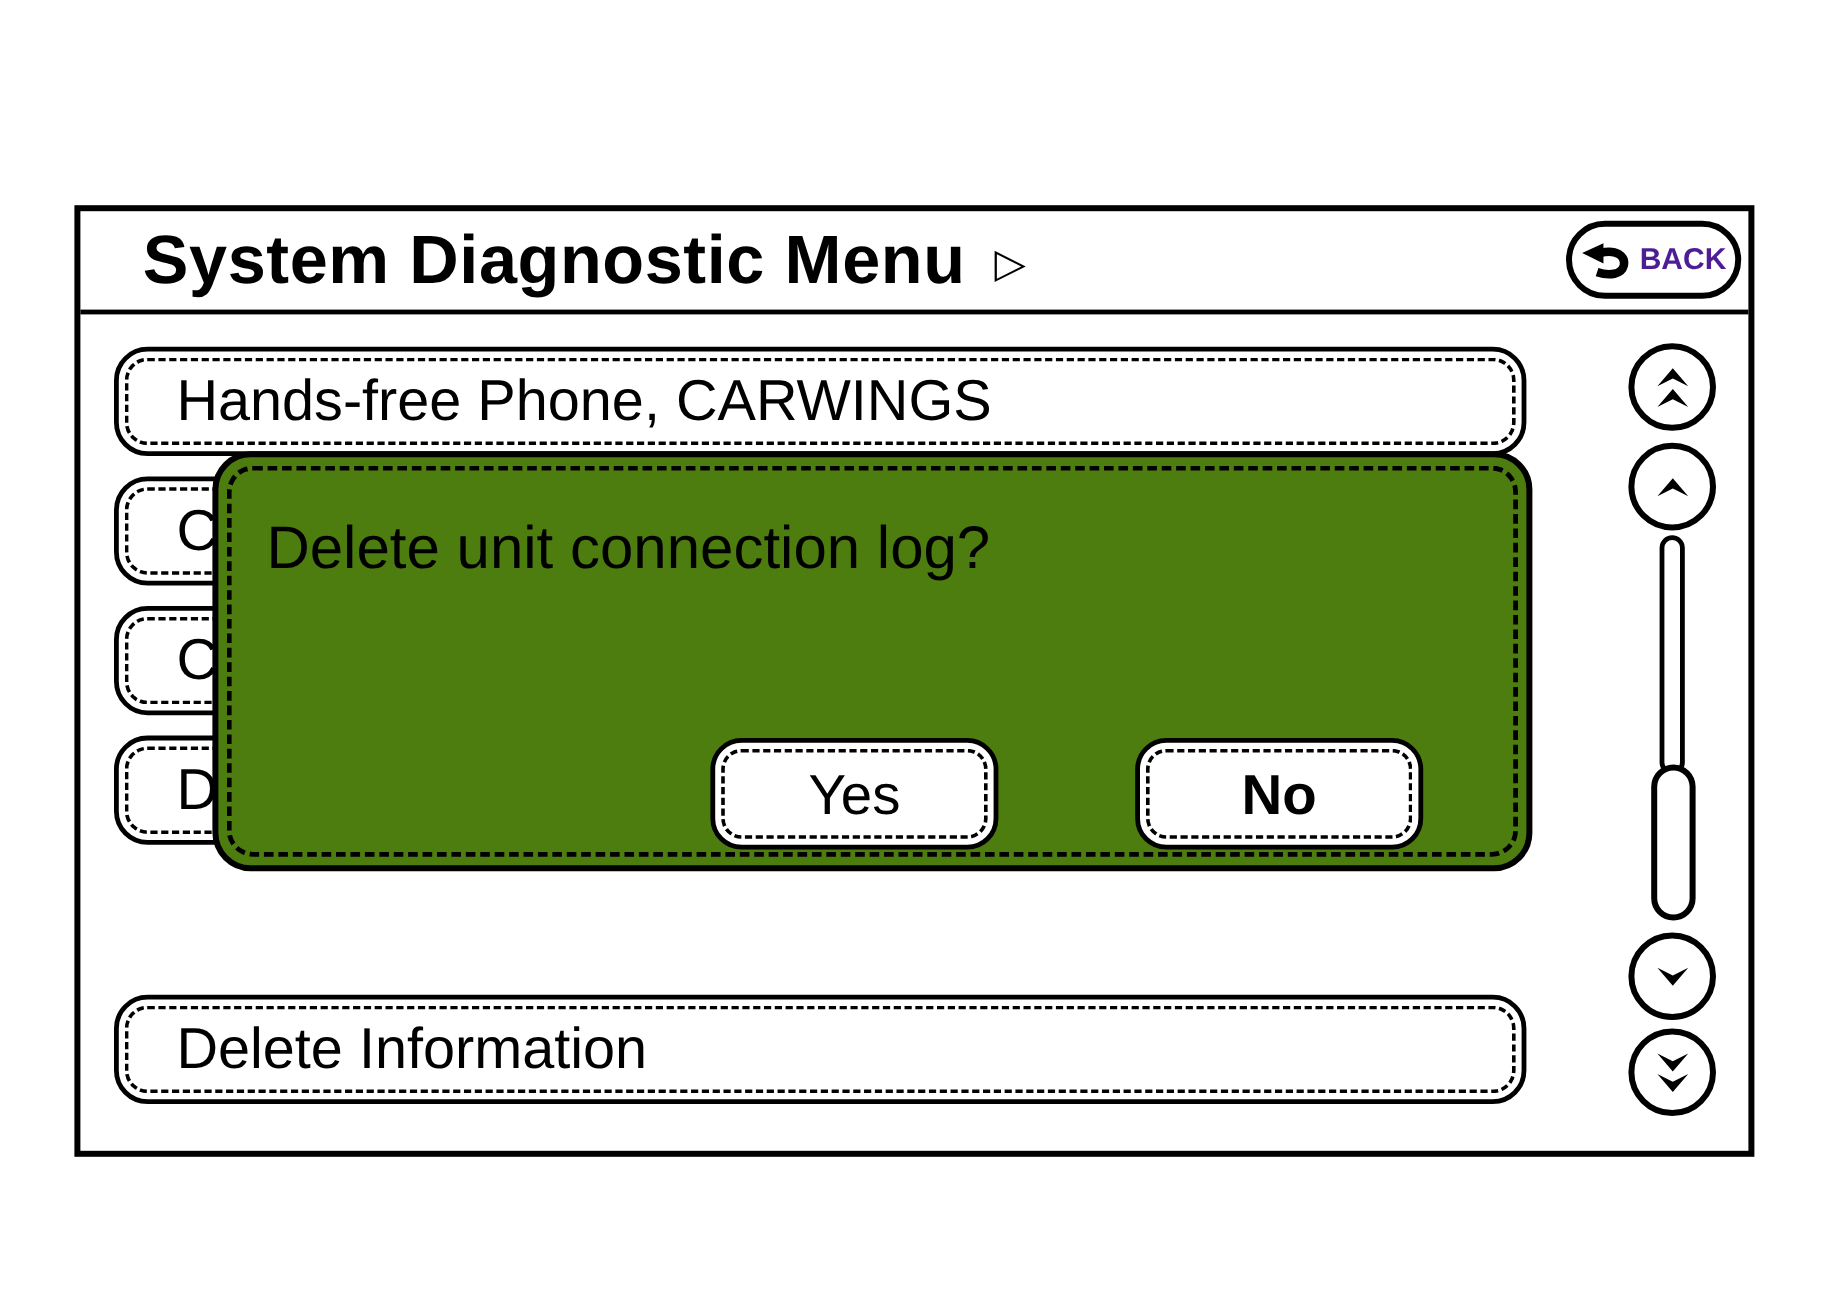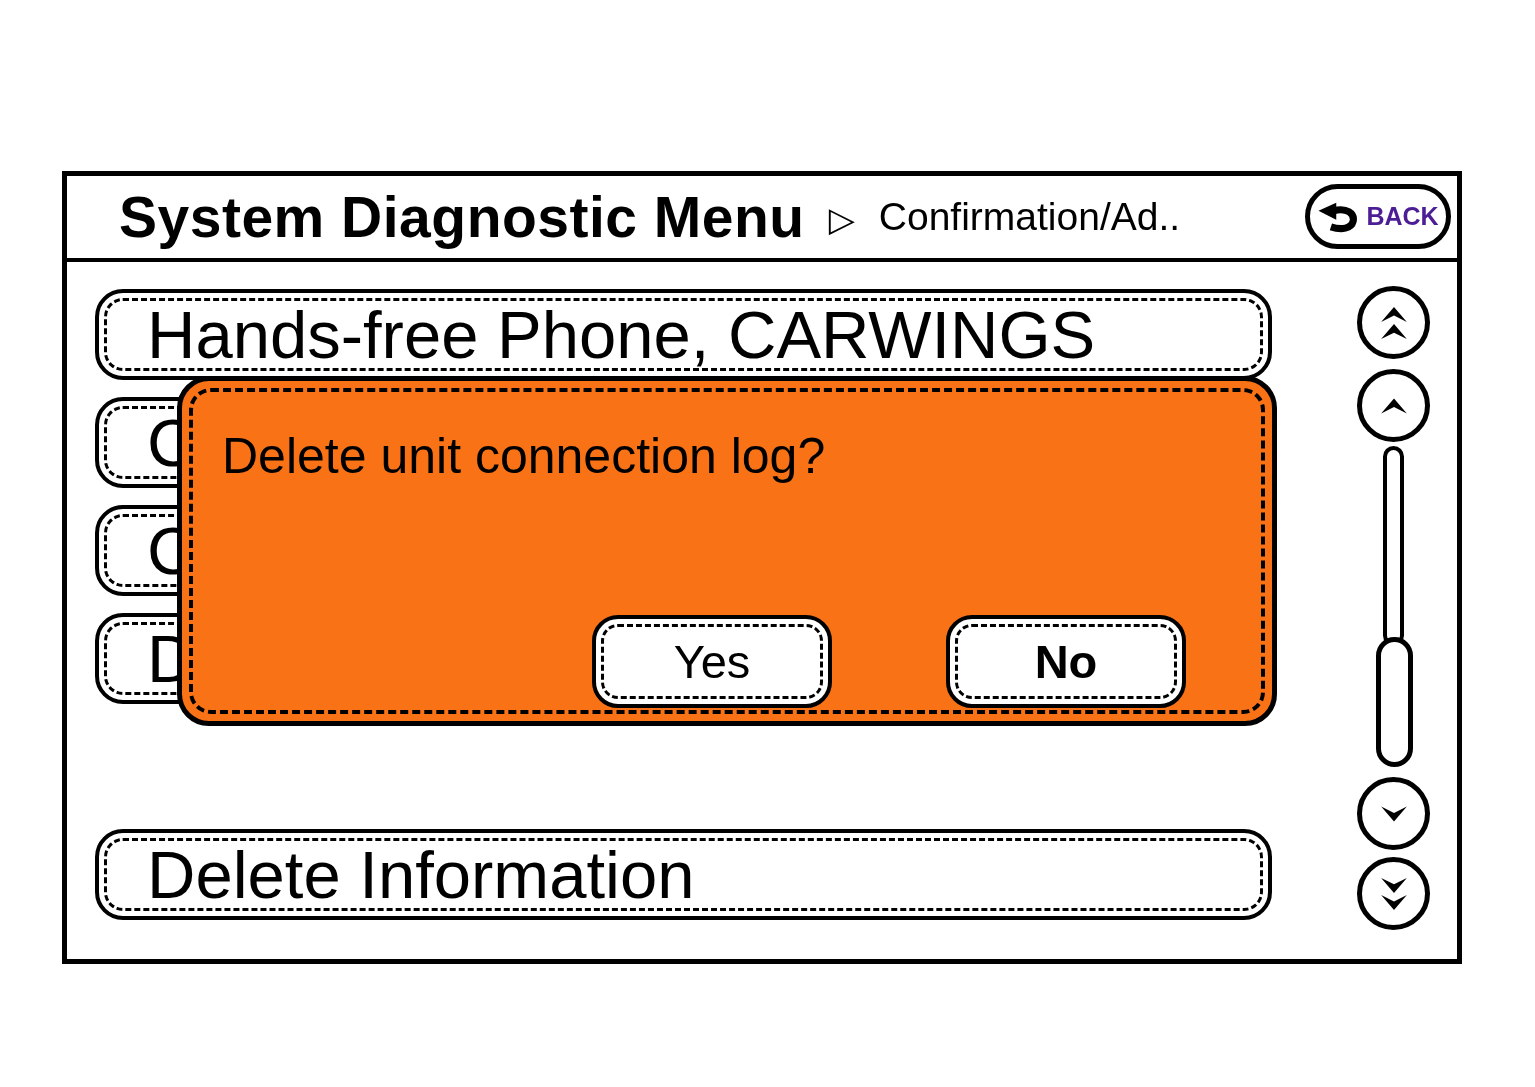--- a/index.html
+++ b/index.html
@@ -22,25 +22,25 @@
   .back-btn{position:absolute;right:6px;top:8px;width:146px;height:65px;
             border:5px solid #000;border-radius:34px;background:#fff;
             display:flex;align-items:center;justify-content:center;gap:7px;
             font-family:inherit;font-size:25px;font-weight:bold;color:#4c1d95;padding:0;cursor:pointer;}
 
   
   .menu-item{position:absolute;left:28px;width:1177px;height:91px;
              border:4px solid #000;border-radius:28px;background:#fff;}
   .menu-item .inner{position:absolute;inset:5px;border:3px dashed #000;border-radius:19px;
                     display:flex;align-items:center;padding-left:40px;}
-  .menu-item .lbl{font-size:67px;}
+  .menu-item .lbl{font-size:48px;}
 
   
   .dialog{position:absolute;left:110px;top:200px;width:1100px;height:350px;
-          border:5px solid #000;border-radius:32px;background:#f97316;z-index:5;}
+          border:5px solid #000;border-radius:32px;background:#4d7c0f;z-index:5;}
   .dialog .dlg-inner{position:absolute;inset:7px;border:4px dashed #000;border-radius:22px;}
   .dlg-msg{position:absolute;left:40px;top:46px;font-size:50px;}
   .dlg-btn{position:absolute;top:234px;width:240px;height:93px;
            border:4px solid #000;border-radius:26px;background:#fff;padding:0;cursor:pointer;}
   .dlg-btn .binner{position:absolute;inset:5px;border:3px dashed #000;border-radius:17px;
                    display:flex;align-items:center;justify-content:center;
                    font-family:inherit;font-size:47px;color:#000;}
   .dlg-btn.yes{left:410px;}
   .dlg-btn.no{left:764px;font-weight:bold;}
 
@@ -56,21 +56,20 @@
 </style>
 </head>
 <body>
 
 <div class="page">
   <div class="screen">
 
     <div class="header">
       <span class="title">System Diagnostic Menu</span>
       <span class="sep">▷</span>
-      <span class="crumb">Confirmation/Ad..</span>
     </div>
     <button class="back-btn">
       <span>
         <svg width="42" height="32" viewBox="0 0 46 36">
           <path d="M18 11 C33 7 42 14 40 23 C38 31 27 33 15 29" fill="none" stroke="#000" stroke-width="8"></path>
           <polygon points="1,11 21,2 21,21" fill="#000"></polygon>
         </svg>
       </span>
       <span>BACK</span>
     </button>

